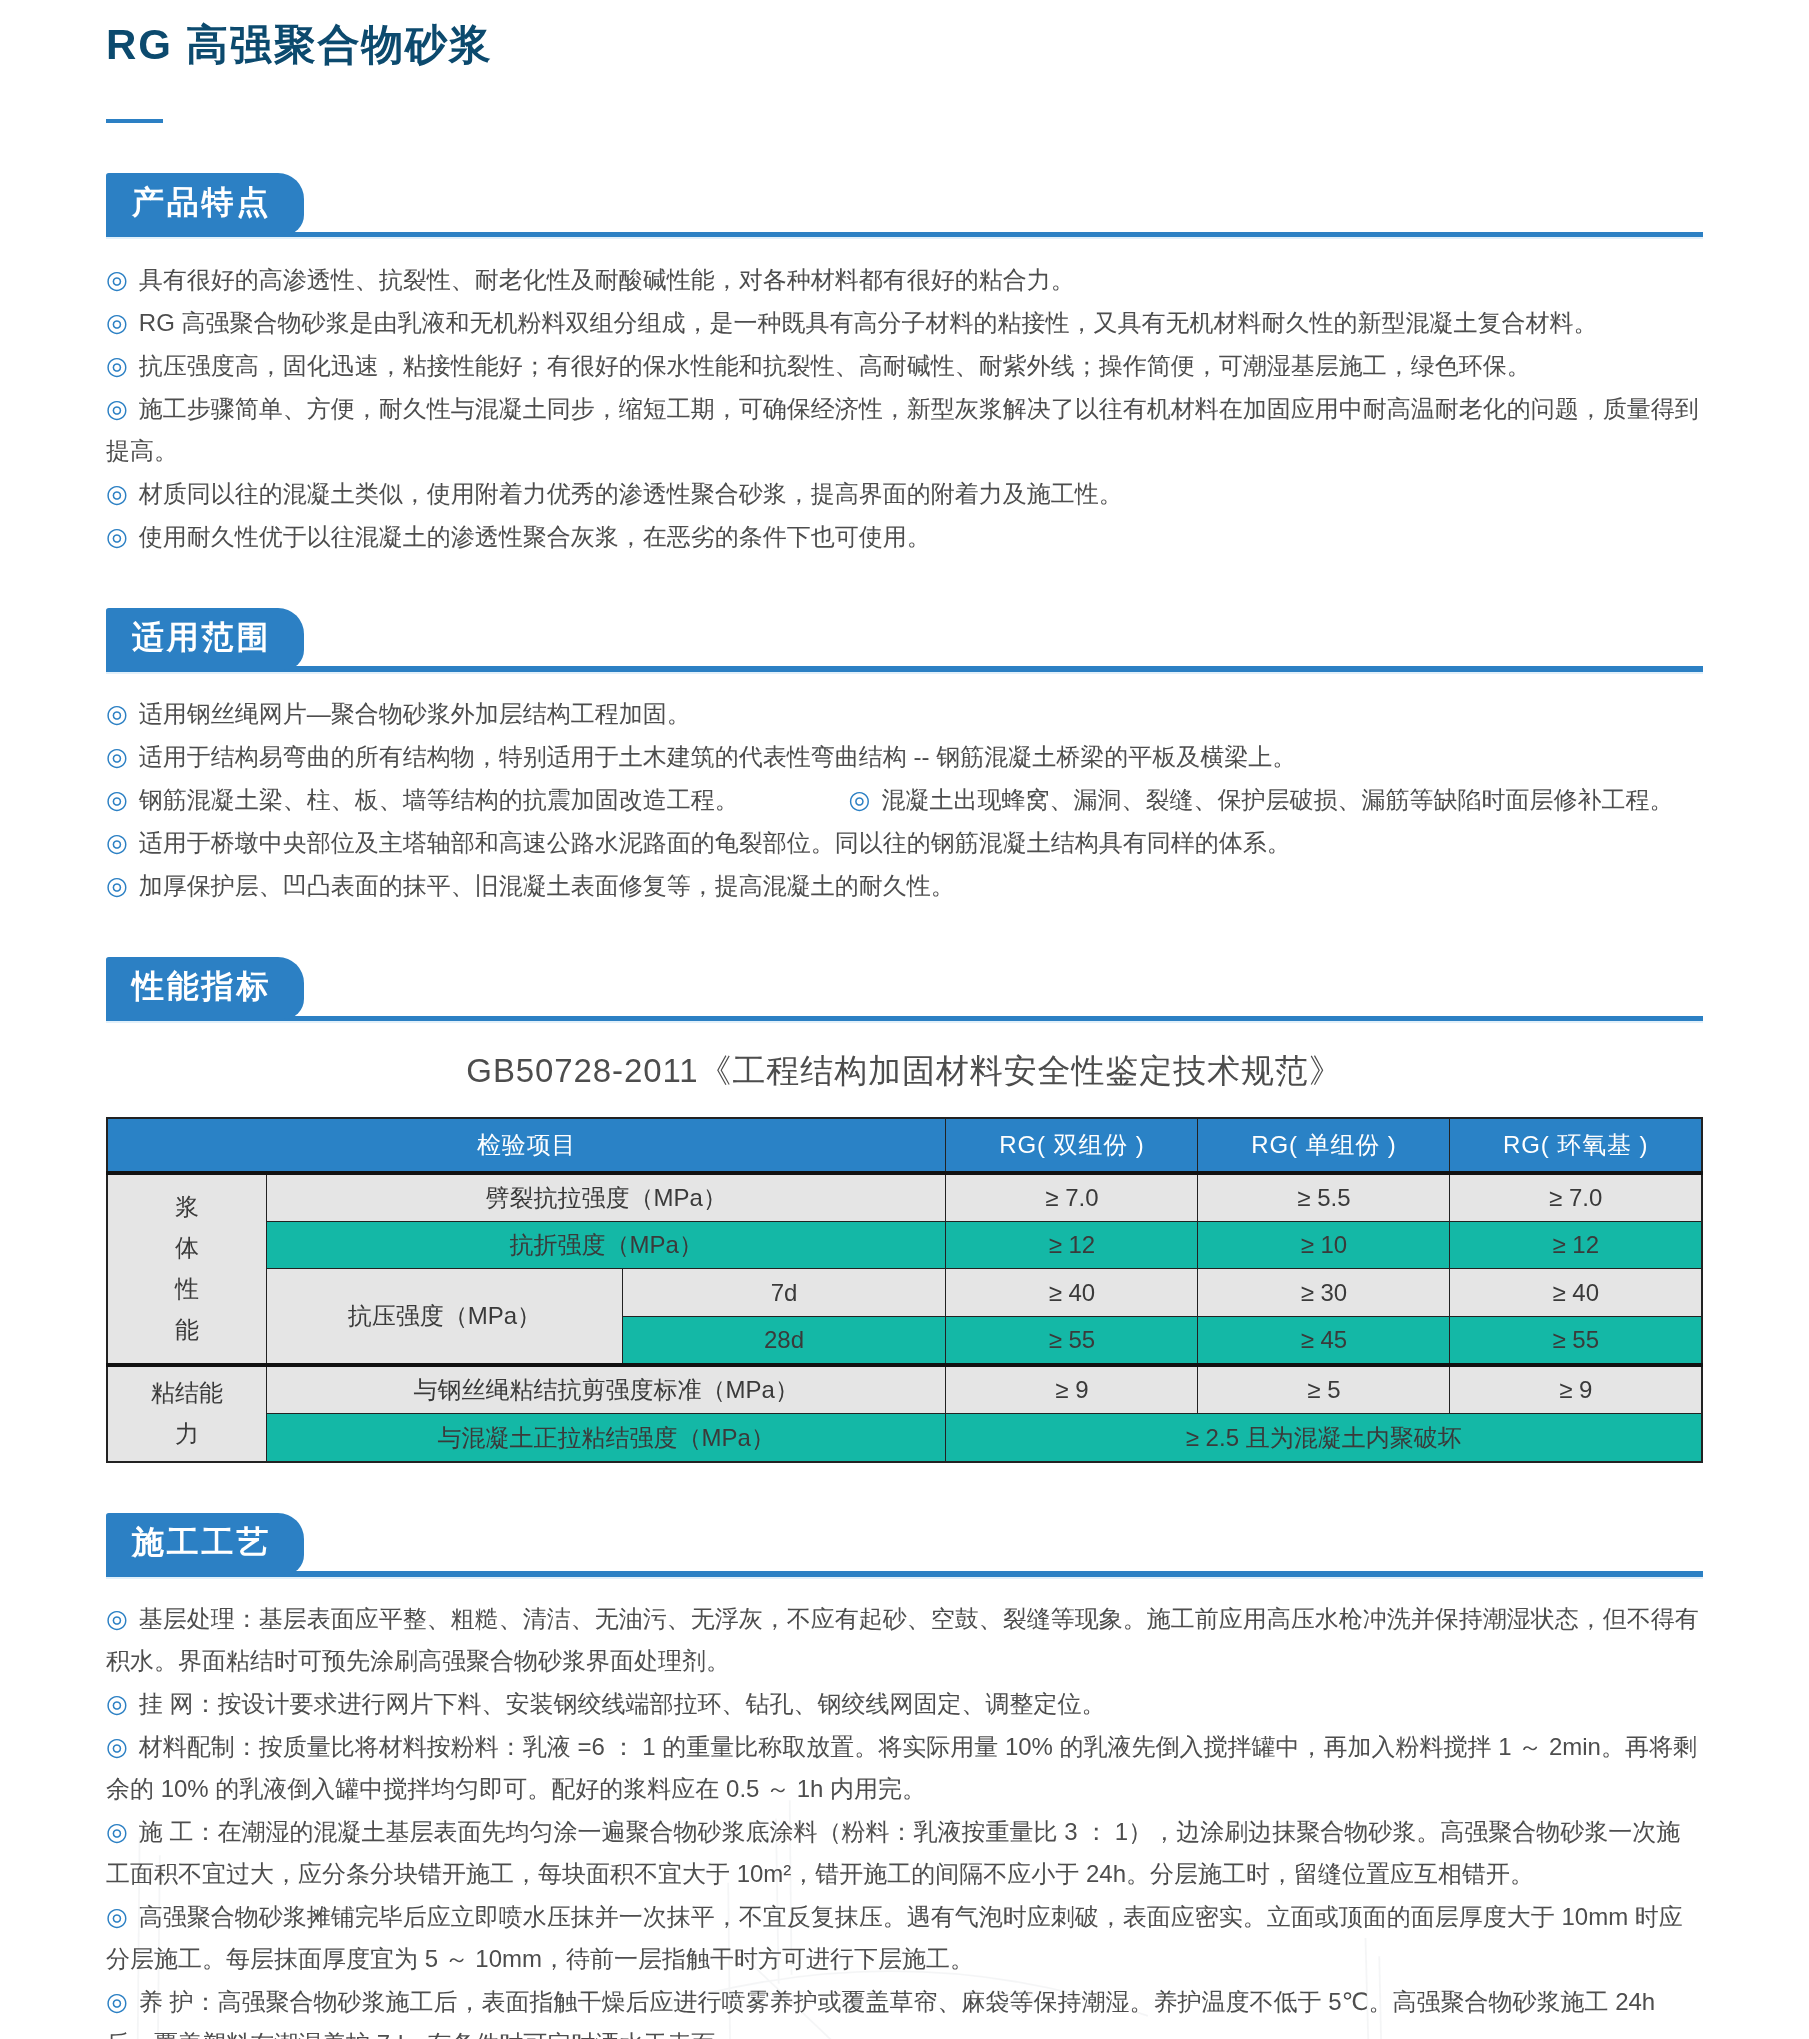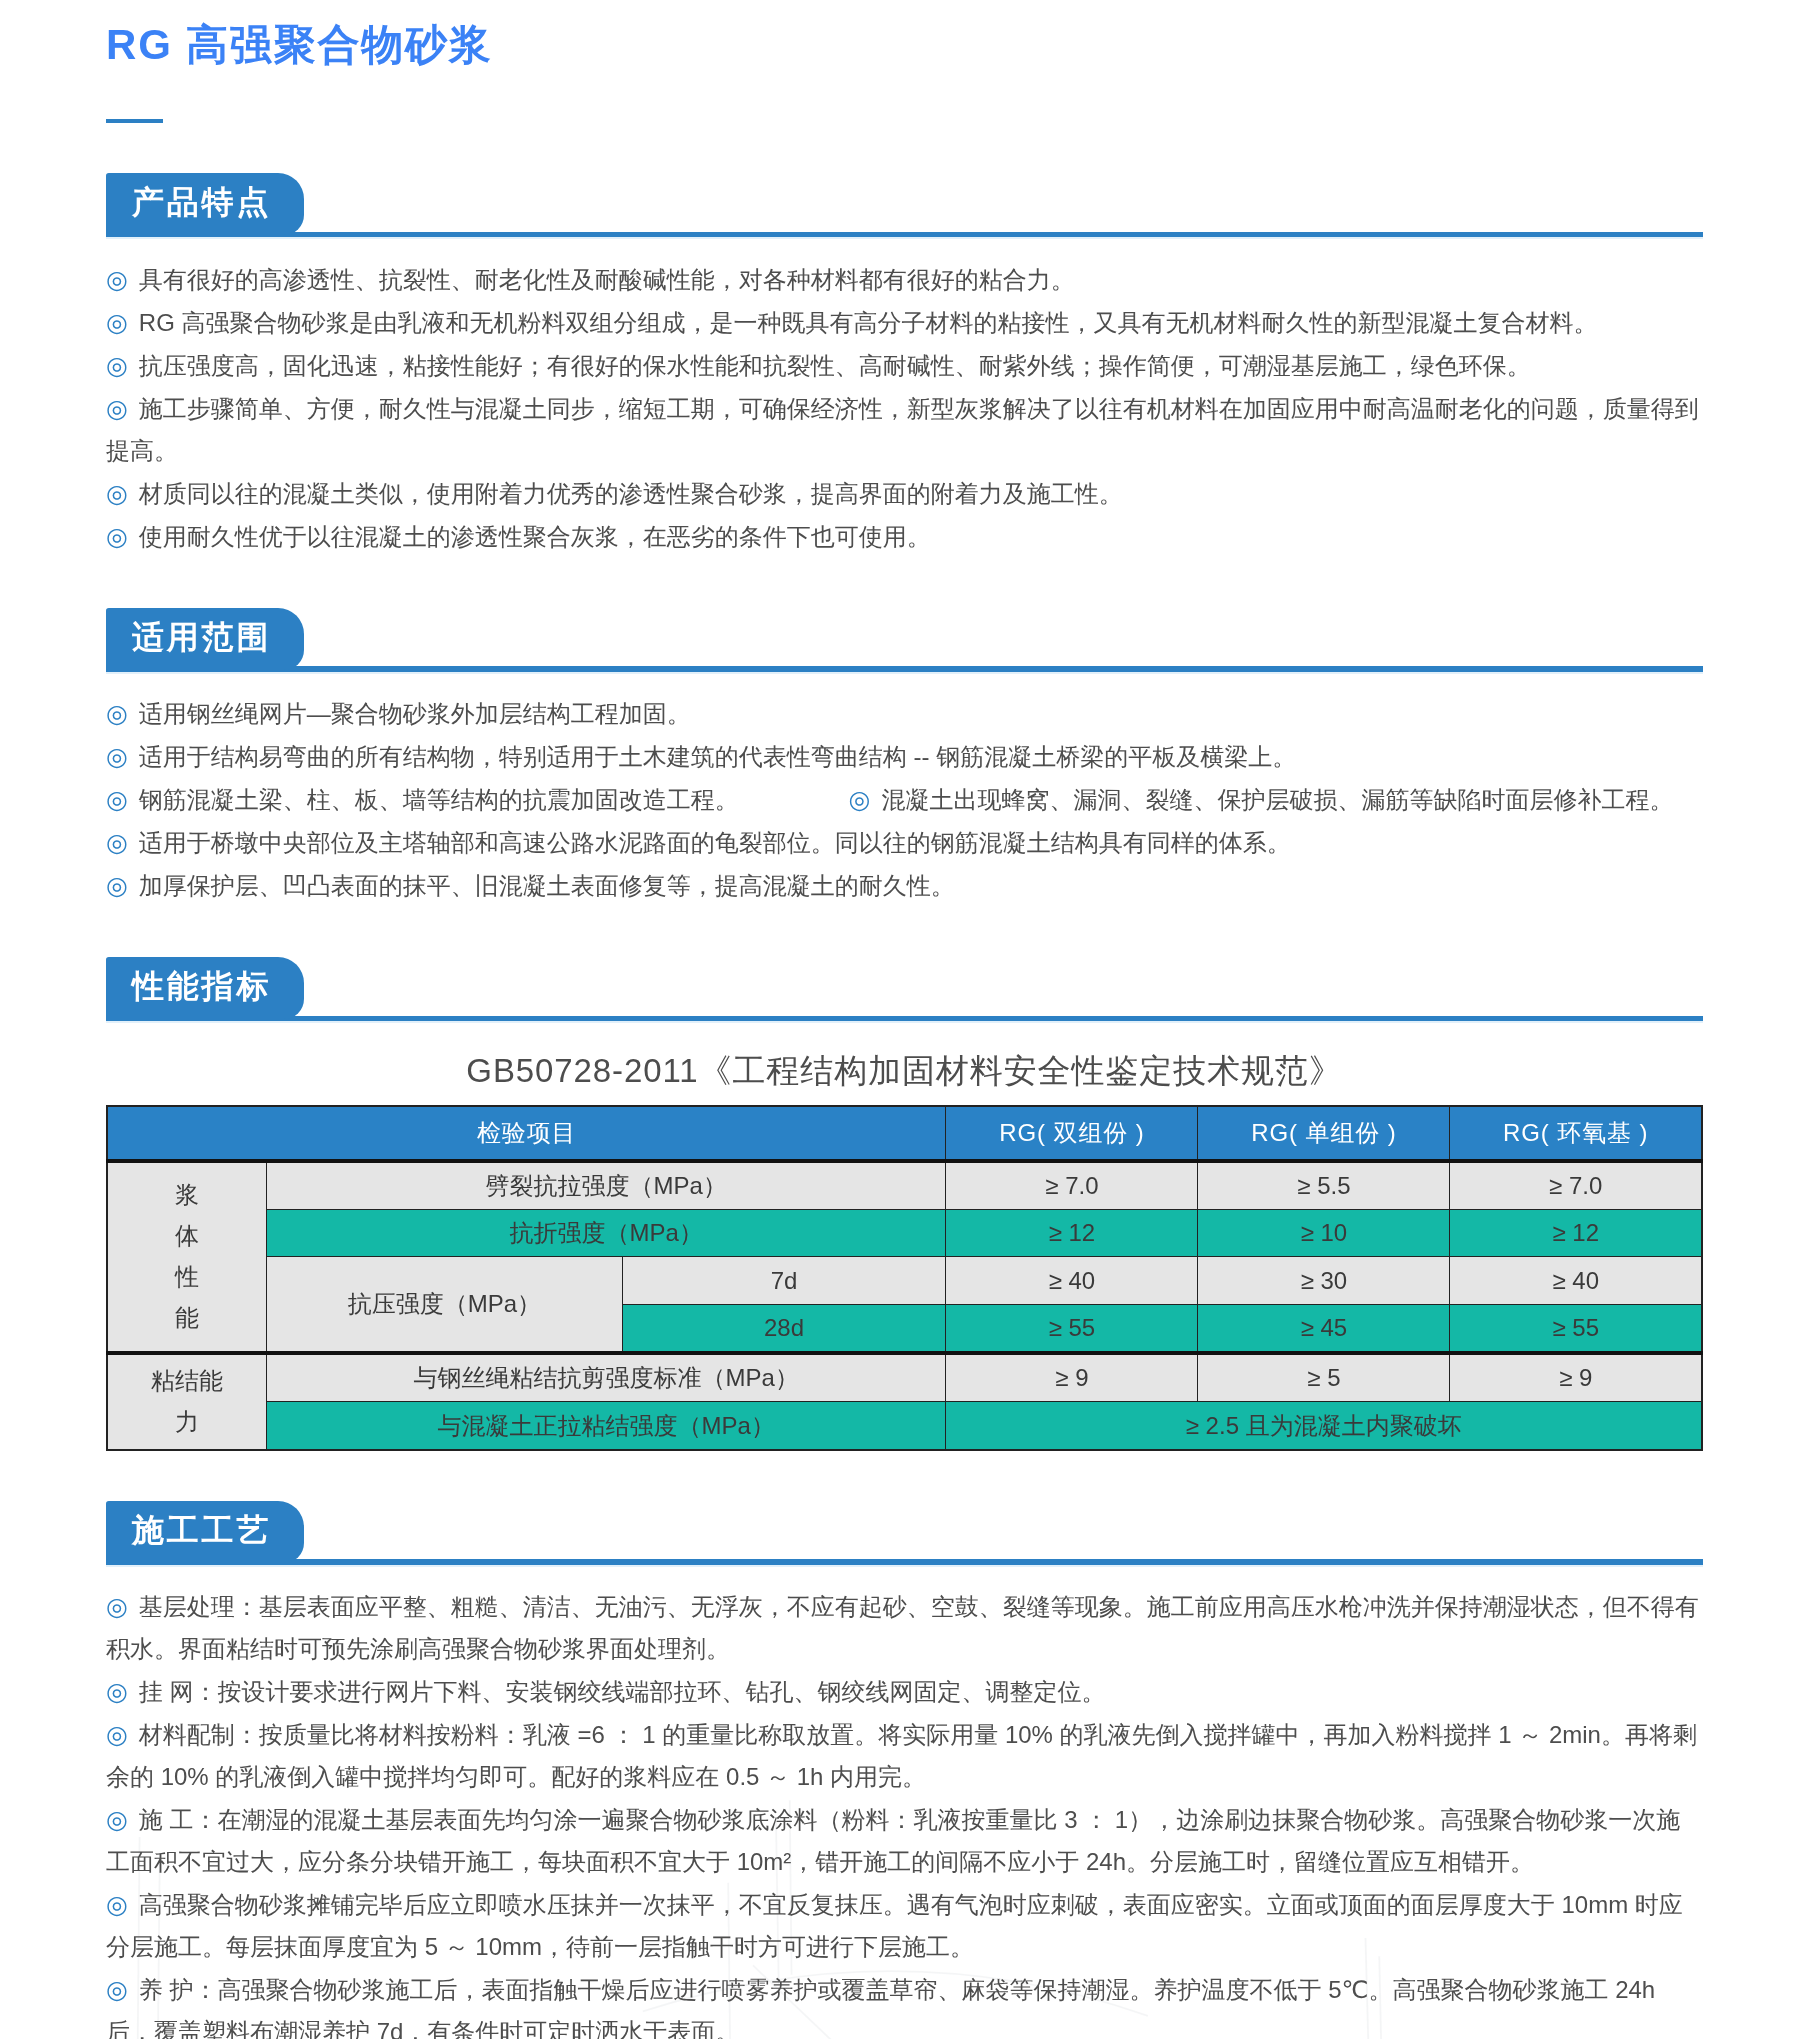--- a/index.html
+++ b/index.html
@@ -12,21 +12,21 @@
     font-family: "Liberation Sans", "DejaVu Sans", sans-serif;
     color: #4d4d4d;
     position: relative;
   }
   .content {
     padding: 0 106px;
     position: relative;
     z-index: 2;
   }
   .page-title {
-    color: #3b82f6;
+    color: #0c4a6e;
     font-size: 42px;
     font-weight: bold;
     margin: 0;
     padding-top: 16.5px;
     letter-spacing: 1.8px;
   }
   .title-underline {
     width: 57px;
     height: 4.6px;
     background: #2c80c4;
@@ -74,21 +74,21 @@
   .perf-caption {
     text-align: center;
     font-size: 33px;
     margin-top: 26px;
     color: #4d4d4d;
     letter-spacing: 0.9px;
   }
   table.perf {
     width: 100%;
     border-collapse: collapse;
-    margin-top: 11px;
+    margin-top: 23px;
     font-size: 24px;
     color: #3a3a3a;
     table-layout: fixed;
     padding-left: 44px;
   }
   table.perf th, table.perf td {
     border: 1.8px solid #222222;
     text-align: center;
     vertical-align: middle;
     padding: 3.7px 5.5px;

